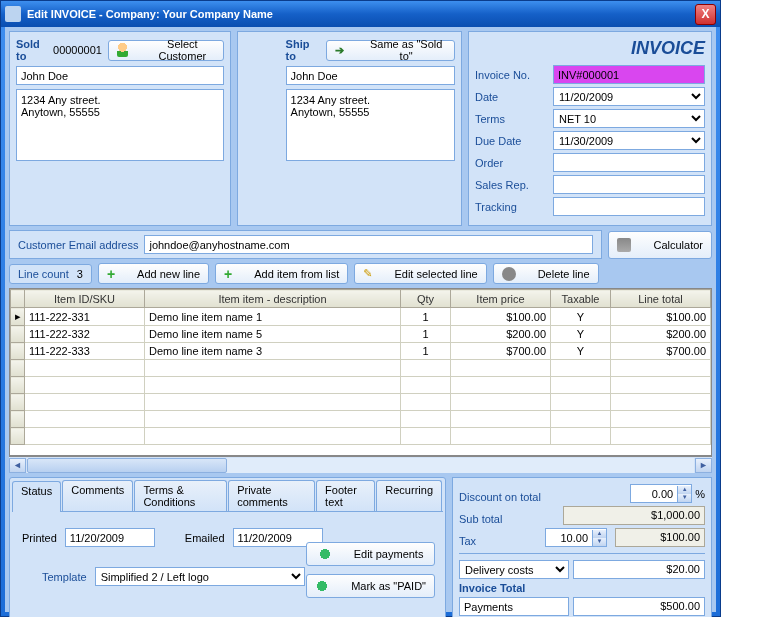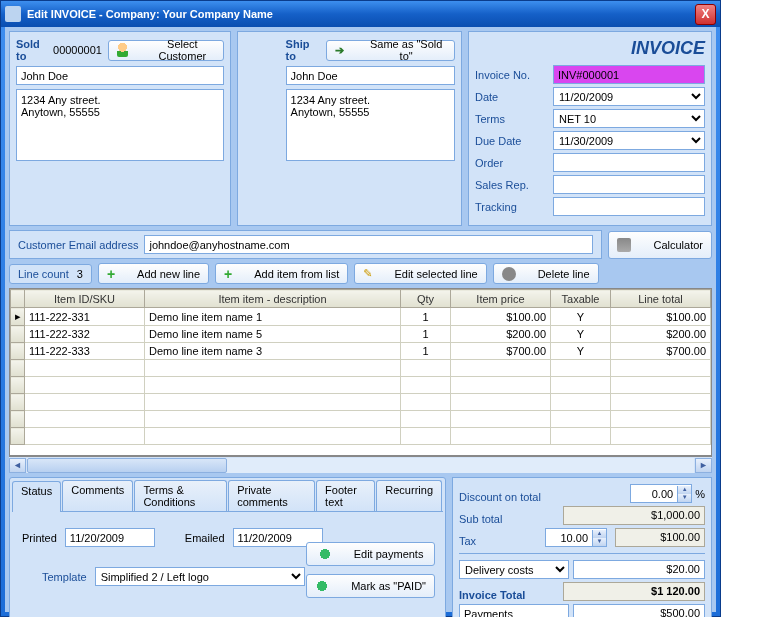--- a/index.html
+++ b/index.html
@@ -342,21 +342,20 @@
             </span>
           <div class="tot-val" style="width:90px;flex:0 0 90px;">$100.00</div>
         </div>
         <div class="divider"></div>
         <div class="tot-row">
           <select style="width:110px;"><option>Delivery costs</option></select>
           <div class="tot-val white"><span>$20.00</span></div>
         </div>
         <div class="tot-row">
             <span class="tot-lbl" style="font-weight:bold;">Invoice Total</span>
-            <div class="tot-val" style="font-weight:bold;">$1 120.00</div>
           </div>
         <div class="tot-row">
           <input type="text" class="txt" style="width: 110px;" value="Payments">
           <div class="tot-val white"><span>$500.00</span></div>
         </div>
 
       </div>
     </div>
 
   </div>

